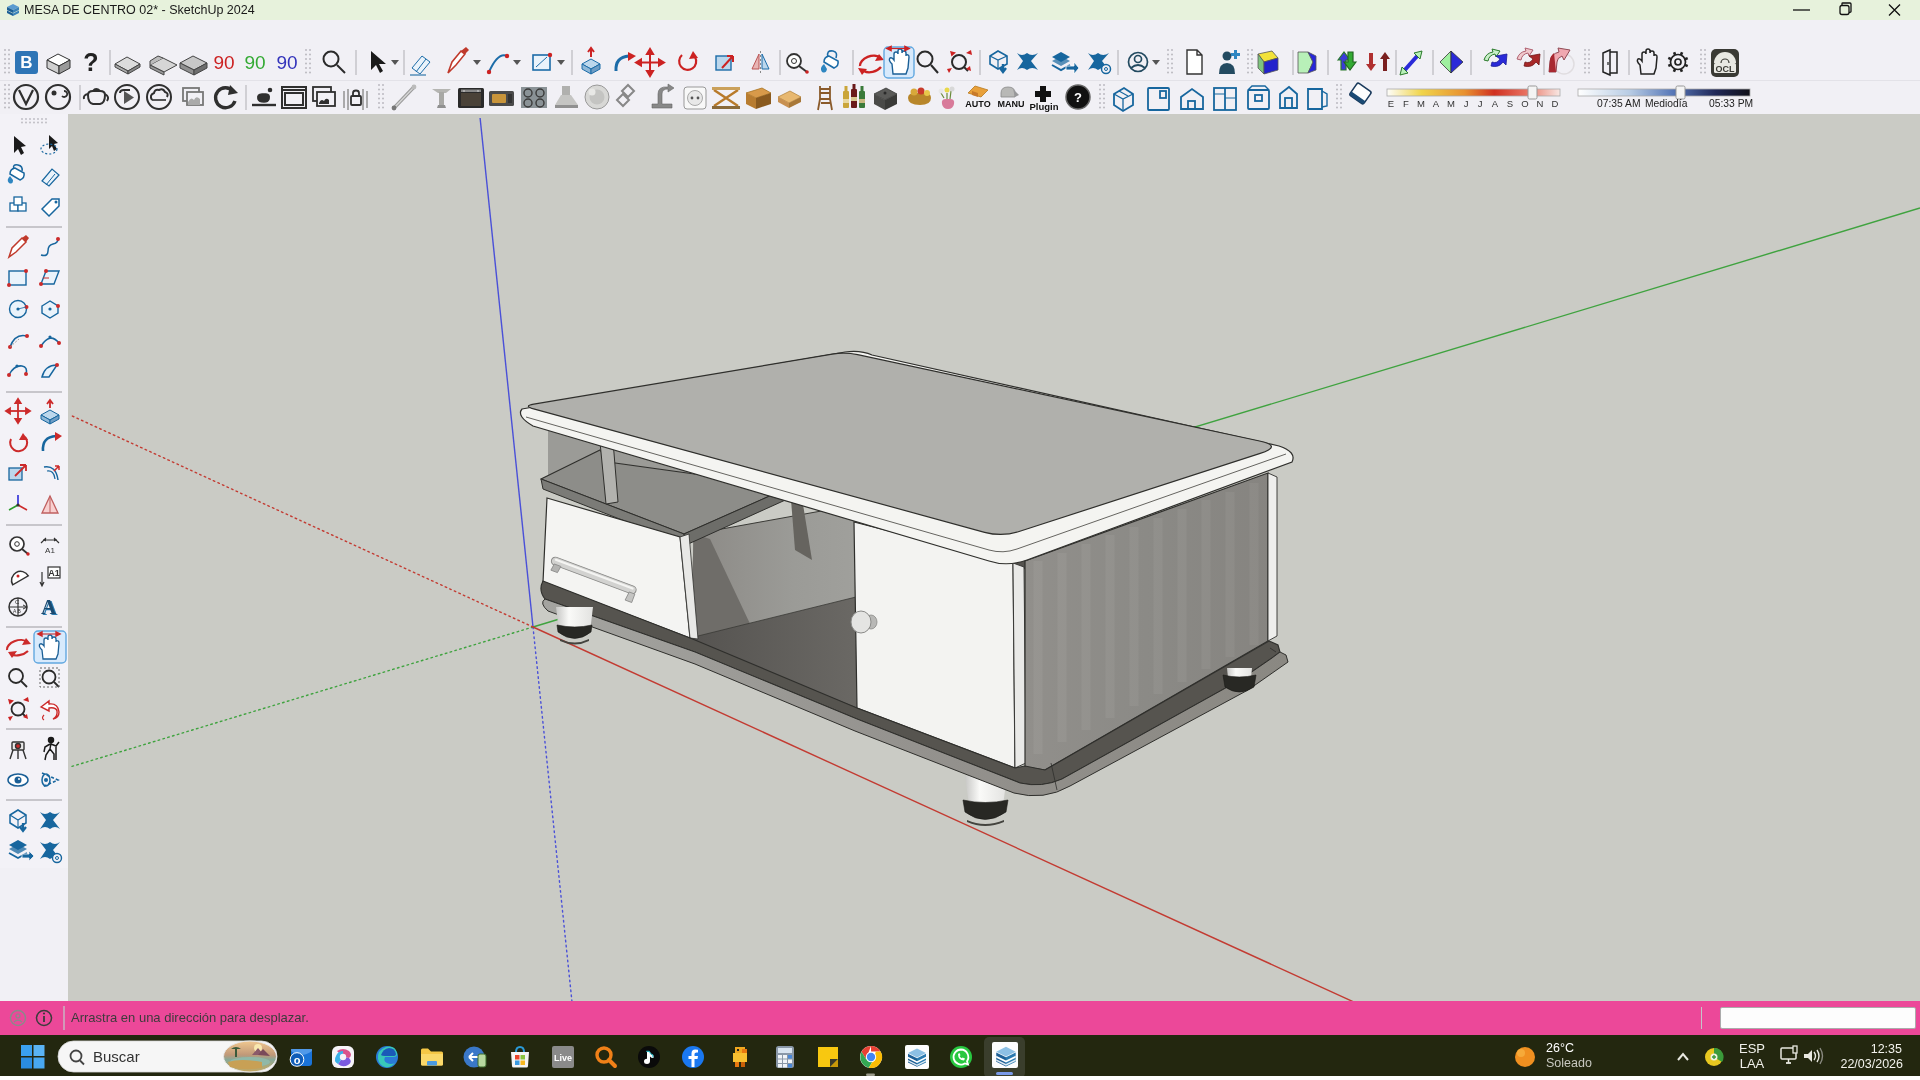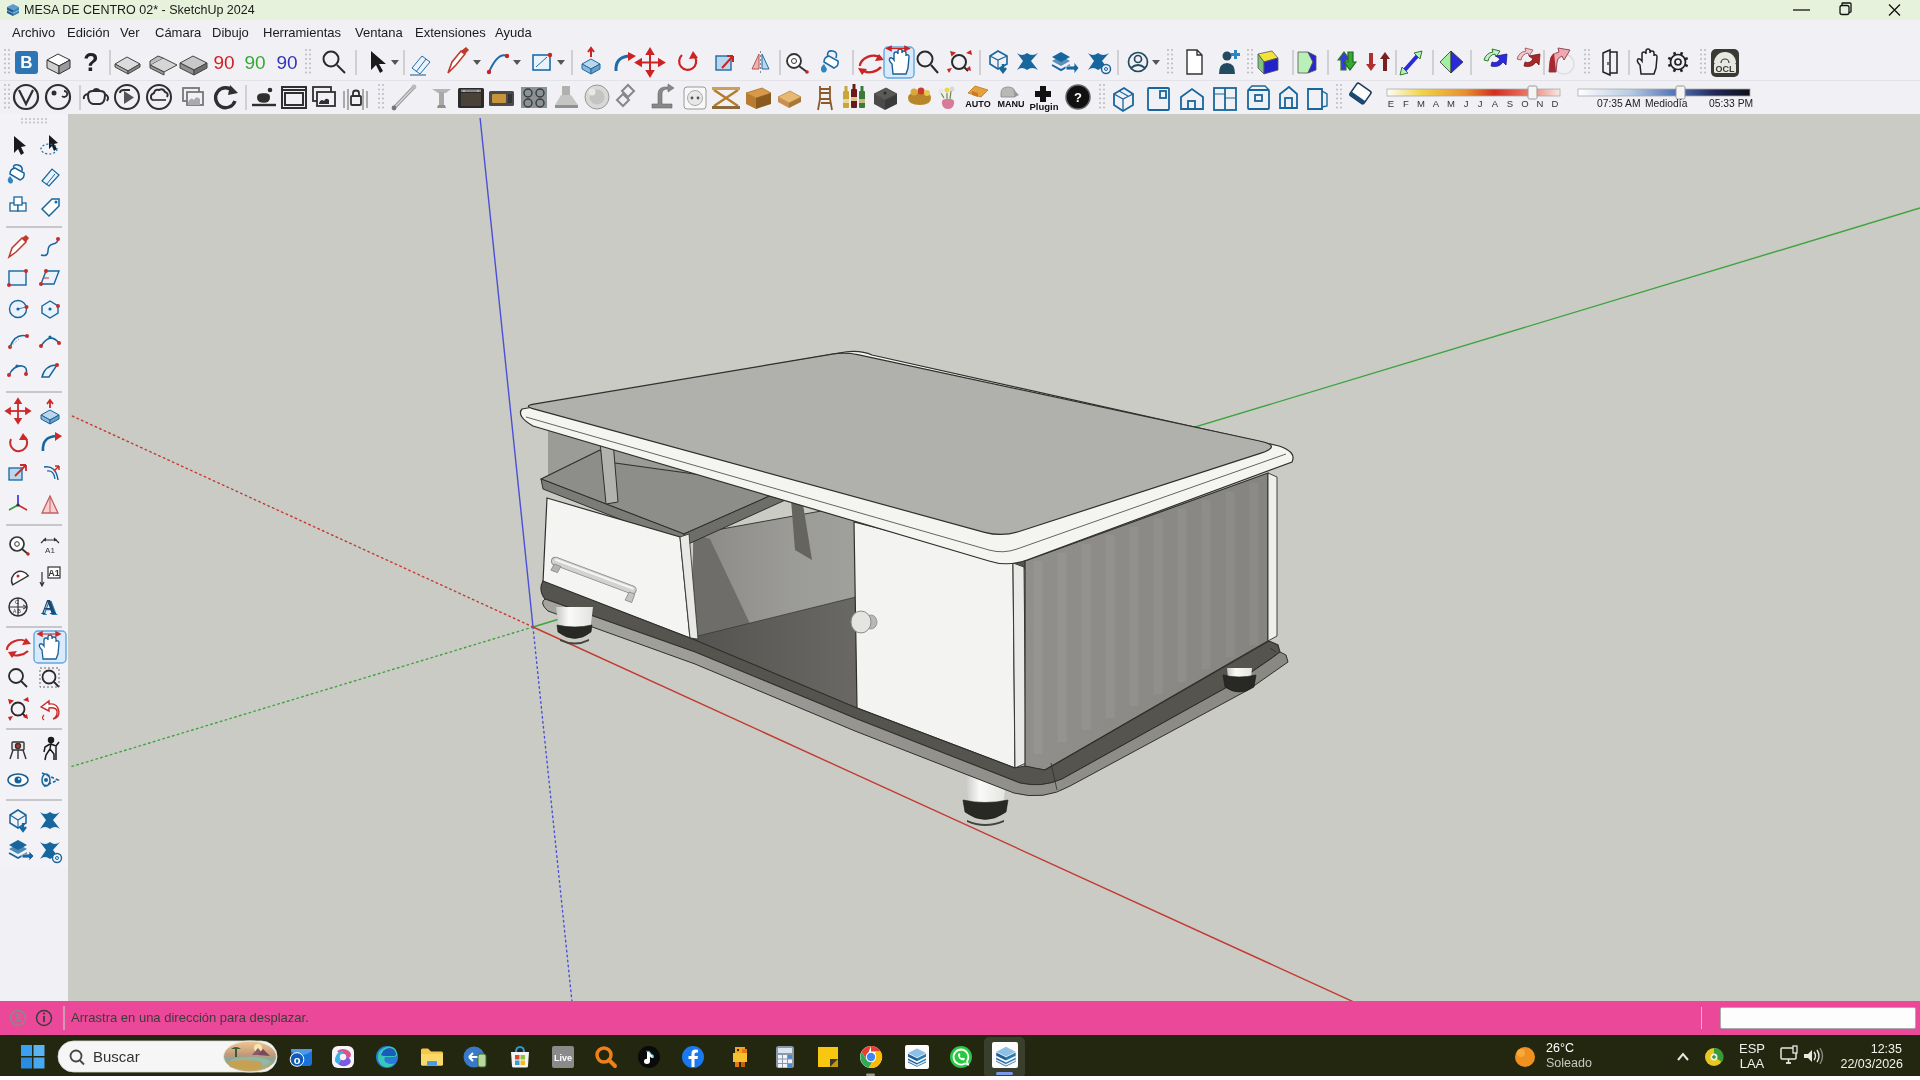--- a/index.html
+++ b/index.html
@@ -23,31 +23,20 @@
 <path d="M2,8.5 L2,11 L8,14 L8,11.5 Z" fill="#1c5f96"></path>
 <path d="M14,8.5 L14,11 L8,14 L8,11.5 Z" fill="#3b82b8"></path>
 </svg>
 <span class="title-text">MESA DE CENTRO 02* - SketchUp 2024</span>
 <svg width="220" height="20" viewBox="0 0 220 20" style="position:absolute;left:1700px;top:0">
 <line x1="93" y1="10" x2="110" y2="10" stroke="#111" stroke-width="1.3"></line>
 <rect x="140" y="5.5" width="9" height="9" rx="2" fill="none" stroke="#111" stroke-width="1.3"></rect>
 <path d="M142,5.5 L142,3.5 Q142,3 142.7,3 L150,3 Q151,3 151,4 L151,11.5 Q151,12.3 150,12.3 L149,12.3" fill="none" stroke="#111" stroke-width="1.3"></path>
 <path d="M189,4.5 L200,15.5 M200,4.5 L189,15.5" stroke="#111" stroke-width="1.3"></path>
 </svg>
-    </div>
-<div class="menubar">
-      <span style="left:12px">Archivo</span>
-      <span style="left:67px">Edición</span>
-      <span style="left:120px">Ver</span>
-      <span style="left:155px">Cámara</span>
-      <span style="left:212px">Dibujo</span>
-      <span style="left:263px">Herramientas</span>
-      <span style="left:355px">Ventana</span>
-      <span style="left:415px">Extensiones</span>
-      <span style="left:495px">Ayuda</span>
     </div>
 <svg width="1920" height="70" viewBox="0 0 1920 70" style="position:absolute;left:0;top:44px">
       <rect x="0" y="0" width="1920" height="37" fill="#f1f0f5"></rect>
       <rect x="0" y="37" width="1920" height="33" fill="#f1f0f5"></rect>
       <circle cx="5" cy="6.0" r="1" fill="#bbbac0"></circle>
       <circle cx="9" cy="6.0" r="1" fill="#bbbac0"></circle>
       <circle cx="5" cy="10.5" r="1" fill="#bbbac0"></circle>
       <circle cx="9" cy="10.5" r="1" fill="#bbbac0"></circle>
       <circle cx="5" cy="15.0" r="1" fill="#bbbac0"></circle>
       <circle cx="9" cy="15.0" r="1" fill="#bbbac0"></circle>

